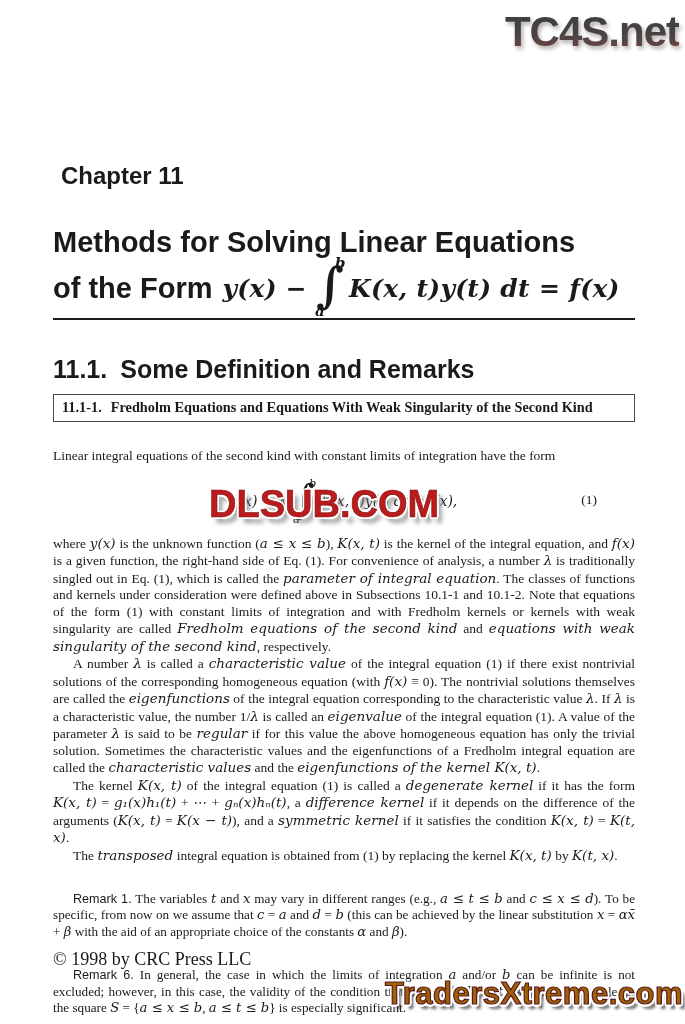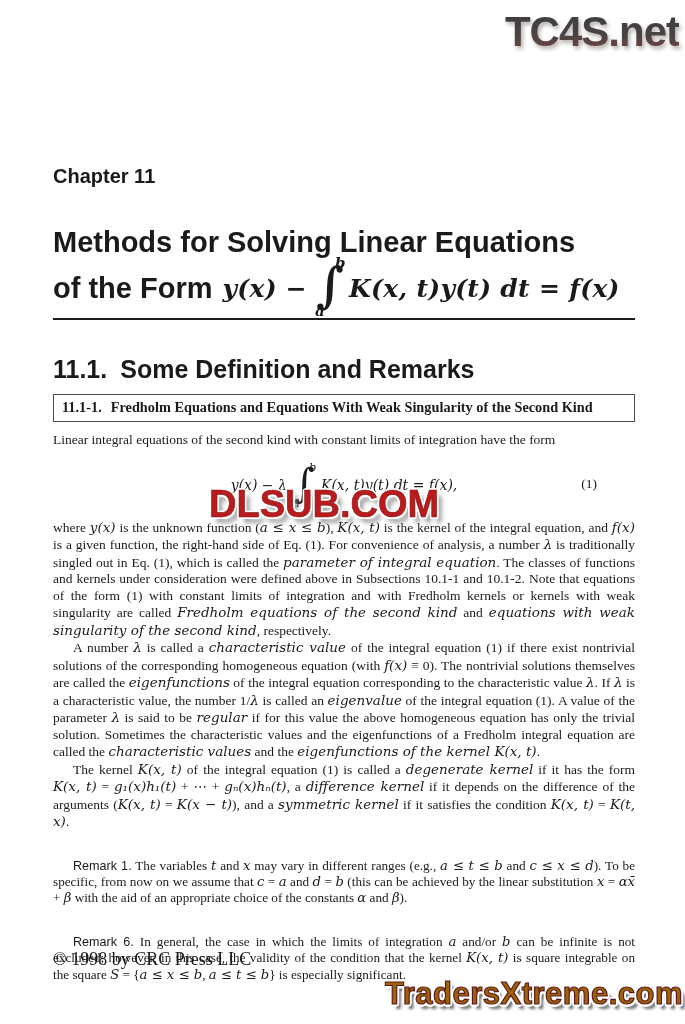--- a/index.html
+++ b/index.html
@@ -43,23 +43,23 @@
     -webkit-text-stroke:1.2px #58191c;
     text-shadow:
       -2.5px 0 0 #fff, 2.5px 0 0 #fff, 0 -2.5px 0 #fff, 0 2.5px 0 #fff,
       -2px -2px 0 #fff, 2px -2px 0 #fff, -2px 2px 0 #fff, 2px 2px 0 #fff,
       4px 5px 3px rgba(60,60,60,0.8);
     white-space:nowrap;
   }
   
   .content{padding:0 50px 0 53px;}
   .chapter-label{
-    margin:162px 0 0 0;
+    margin:162px 0 0 8px;
     font-family:"Liberation Sans", sans-serif;
-    font-weight:bold; font-size:20px; line-height:28px;
+    font-weight:bold; font-size:24px; line-height:28px;
   }
   .chapter-title{margin:32px 0 0 0; font-family:"Liberation Sans", sans-serif;
     font-weight:bold; font-size:29px;}
   .title-line1{line-height:40px;}
   .title-line2{height:52px; display:flex; align-items:center;}
   .title-line2 .txt{margin-right:10px;}
   .math{font-family:"DejaVu Serif", serif; font-style:italic;}
   .math-title{font-size:25px; font-weight:bold; letter-spacing:0.3px;}
   .rule{border:none; border-top:2px solid #1c1c1c; margin:4px 0 0 0;}
   .section-heading{
@@ -72,21 +72,21 @@
     margin:12px 0 0 0;
     border:1px solid #4a4a4a;
     padding:4px 20px 5px 8px;
     font-weight:bold; font-size:14.3px; line-height:17px;
   }
   .subsection-box .sub-num{margin-right:9px;}
   p.body{
     margin:0; font-size:13.5px; line-height:16.5px;
     text-align:justify;
   }
-  p.intro{margin-top:10px;}
+  p.intro{margin-top:26px;}
   p.indent{text-indent:20px;}
   p.first-after-eq{margin-top:10px; position:relative;}
   .remark{margin-top:27px; font-size:13.2px; line-height:16.4px; text-align:justify; text-indent:20px;}
   .remark-label{font-family:"Liberation Sans", sans-serif; font-size:12.6px;}
   
   .eq-row{
     margin:12px 0 0 0; position:relative;
     display:flex; align-items:center; justify-content:center;
     height:48px; font-size:14px;
   }
@@ -158,20 +158,21 @@
       <span class="math">K(x, t)y(t) dt = f(x),</span>
       <span class="eq-number">(1)</span>
     </div>
 
     <p class="body first-after-eq">where <i class="math">y(x)</i> is the unknown function (<i class="math">a ≤ x ≤ b</i>), <i class="math">K(x, t)</i> is the kernel of the integral equation, and <i class="math">f(x)</i> is a given function, the right-hand side of Eq. (1).  For convenience of analysis, a number <i class="math">λ</i> is traditionally singled out in Eq. (1), which is called the <i class="math">parameter of integral equation</i>.  The classes of functions and kernels under consideration were defined above in Subsections 10.1-1 and 10.1-2.  Note that equations of the form (1) with constant limits of integration and with Fredholm kernels or kernels with weak singularity are called <i class="math">Fredholm equations of the second kind</i> and <i class="math">equations with weak singularity of the second kind</i>, respectively.</p>
 
     <p class="body indent">A number <i class="math">λ</i> is called a <i class="math">characteristic value</i> of the integral equation (1) if there exist nontrivial solutions of the corresponding homogeneous equation (with <i class="math">f(x)</i> ≡ 0).  The nontrivial solutions themselves are called the <i class="math">eigenfunctions</i> of the integral equation corresponding to the characteristic value <i class="math">λ</i>.  If <i class="math">λ</i> is a characteristic value, the number 1/<i class="math">λ</i> is called an <i class="math">eigenvalue</i> of the integral equation (1).  A value of the parameter <i class="math">λ</i> is said to be <i class="math">regular</i> if for this value the above homogeneous equation has only the trivial solution.  Sometimes the characteristic values and the eigenfunctions of a Fredholm integral equation are called the <i class="math">characteristic values</i> and the <i class="math">eigenfunctions of the kernel K(x, t)</i>.</p>
 
     <p class="body indent">The kernel <i class="math">K(x, t)</i> of the integral equation (1) is called a <i class="math">degenerate kernel</i> if it has the form <i class="math">K(x, t)</i> = <i class="math">g₁(x)h₁(t)</i> + ⋯ + <i class="math">gₙ(x)hₙ(t)</i>, a <i class="math">difference kernel</i> if it depends on the difference of the arguments (<i class="math">K(x, t)</i> = <i class="math">K(x − t)</i>), and a <i class="math">symmetric kernel</i> if it satisfies the condition <i class="math">K(x, t)</i> = <i class="math">K(t, x)</i>.</p>
 
+    <p class="body indent">The <i class="math">transposed</i> integral equation is obtained from (1) by replacing the kernel <i class="math">K(x, t)</i> by <i class="math">K(t, x)</i>.</p>
 
     <p class="remark">
       <span class="remark-label">Remark 1.</span>
       <span>The variables <i class="math">t</i> and <i class="math">x</i> may vary in different ranges (e.g., <i class="math">a ≤ t ≤ b</i> and <i class="math">c ≤ x ≤ d</i>).  To be specific, from now on we assume that <i class="math">c</i> = <i class="math">a</i> and <i class="math">d</i> = <i class="math">b</i> (this can be achieved by the linear substitution <i class="math">x</i> = <i class="math">αx̄</i> + <i class="math">β</i> with the aid of an appropriate choice of the constants <i class="math">α</i> and <i class="math">β</i>).</span>
     </p>
 
     <p class="remark">
       <span class="remark-label">Remark 6.</span>
       <span>In general, the case in which the limits of integration <i class="math">a</i> and/or <i class="math">b</i> can be infinite is not excluded; however, in this case, the validity of the condition that the kernel <i class="math">K(x, t)</i> is square integrable on the square <i class="math">S</i> = {<i class="math">a ≤ x ≤ b</i>, <i class="math">a ≤ t ≤ b</i>} is especially significant.</span>
     </p>

